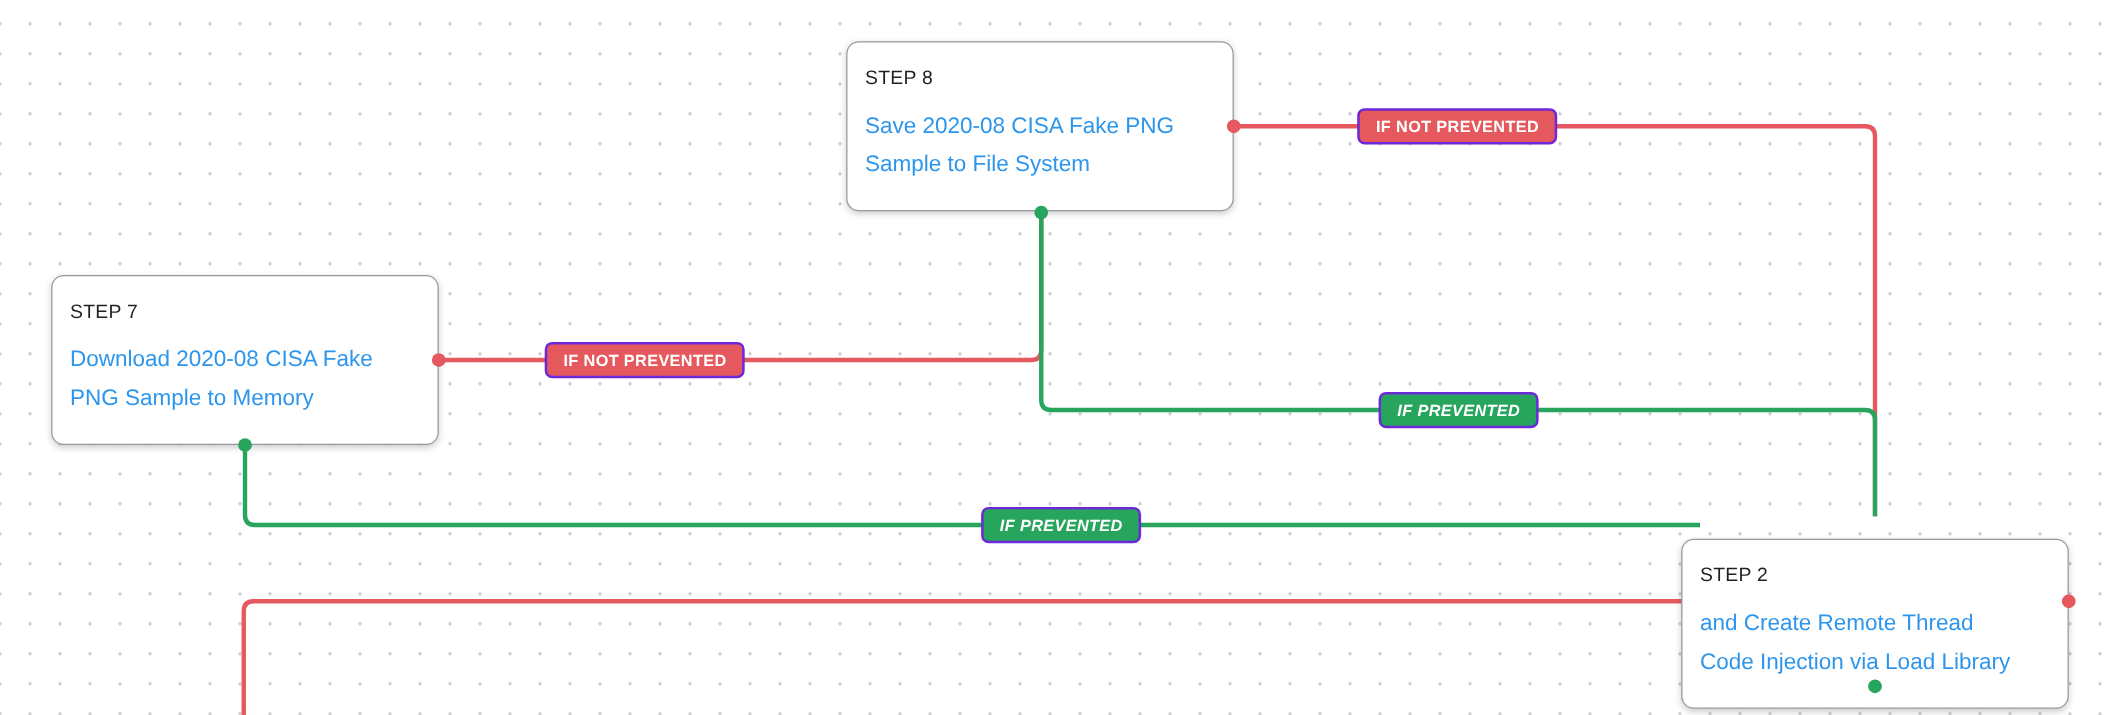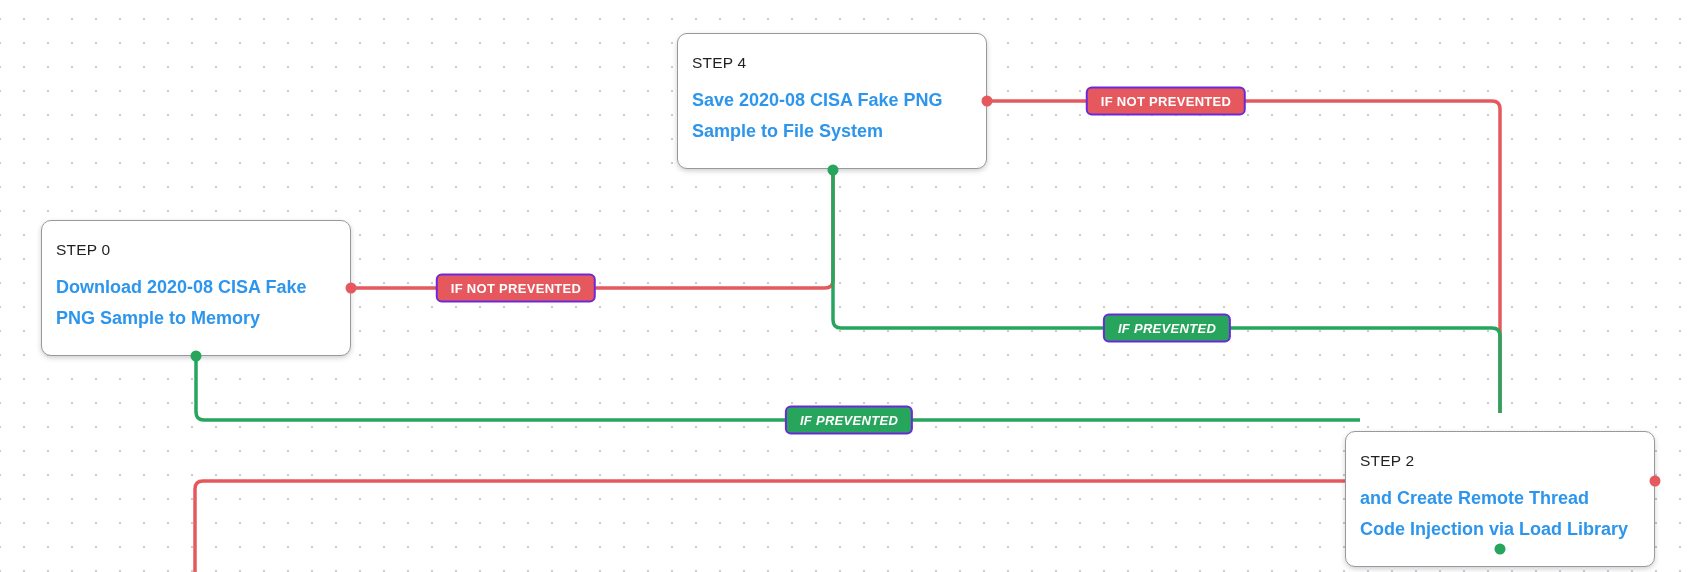--- a/index.html
+++ b/index.html
@@ -57,21 +57,21 @@
     margin-bottom: 13px;
   }
   .node-link {
     display: block;
     color: var(--link);
     text-decoration: none;
     font-size: 18px;
     line-height: 31px;
     cursor: pointer;
   }
-  .node-link .ln { display: block; white-space: nowrap; font-weight: bold; }
+  .node-link .ln { display: block; white-space: nowrap; }
 
   
   svg.handles { z-index: 3; }
 
   
   .badge {
     position: absolute;
     transform: translate(-50%, -50%);
     z-index: 4;
     color: #ffffff;
@@ -94,29 +94,29 @@
 
   <svg class="layer">
     <path class="edge red" d="M 351 288 H 825 Q 833 288 833 280 V 169"></path>
     <path class="edge red" d="M 987 101 H 1492 Q 1500 101 1500 109 V 413"></path>
     <path class="edge red" d="M 1655 481 H 203 Q 195 481 195 489 V 573"></path>
     <path class="edge green" d="M 833 170 V 320 Q 833 328 841 328 H 1492 Q 1500 328 1500 336 V 413"></path>
     <path class="edge green" d="M 196 356 V 412 Q 196 420 204 420 H 1360"></path>
   </svg>
 
   <div class="node" style="left:41px; top:220px;">
-    <div class="node-title">STEP 0</div>
+    <div class="node-title">STEP 7</div>
     <a class="node-link">
       <span class="ln">Download 2020-08 CISA Fake</span>
       <span class="ln">PNG Sample to Memory</span>
     </a>
   </div>
 
   <div class="node" style="left:677px; top:33px;">
-    <div class="node-title">STEP 4</div>
+    <div class="node-title">STEP 8</div>
     <a class="node-link">
       <span class="ln">Save 2020-08 CISA Fake PNG</span>
       <span class="ln">Sample to File System</span>
     </a>
   </div>
 
   <div class="node" style="left:1345px; top:431px;">
     <div class="node-title">STEP 2</div>
     <a class="node-link">
       <span class="ln">and Create Remote Thread</span>

